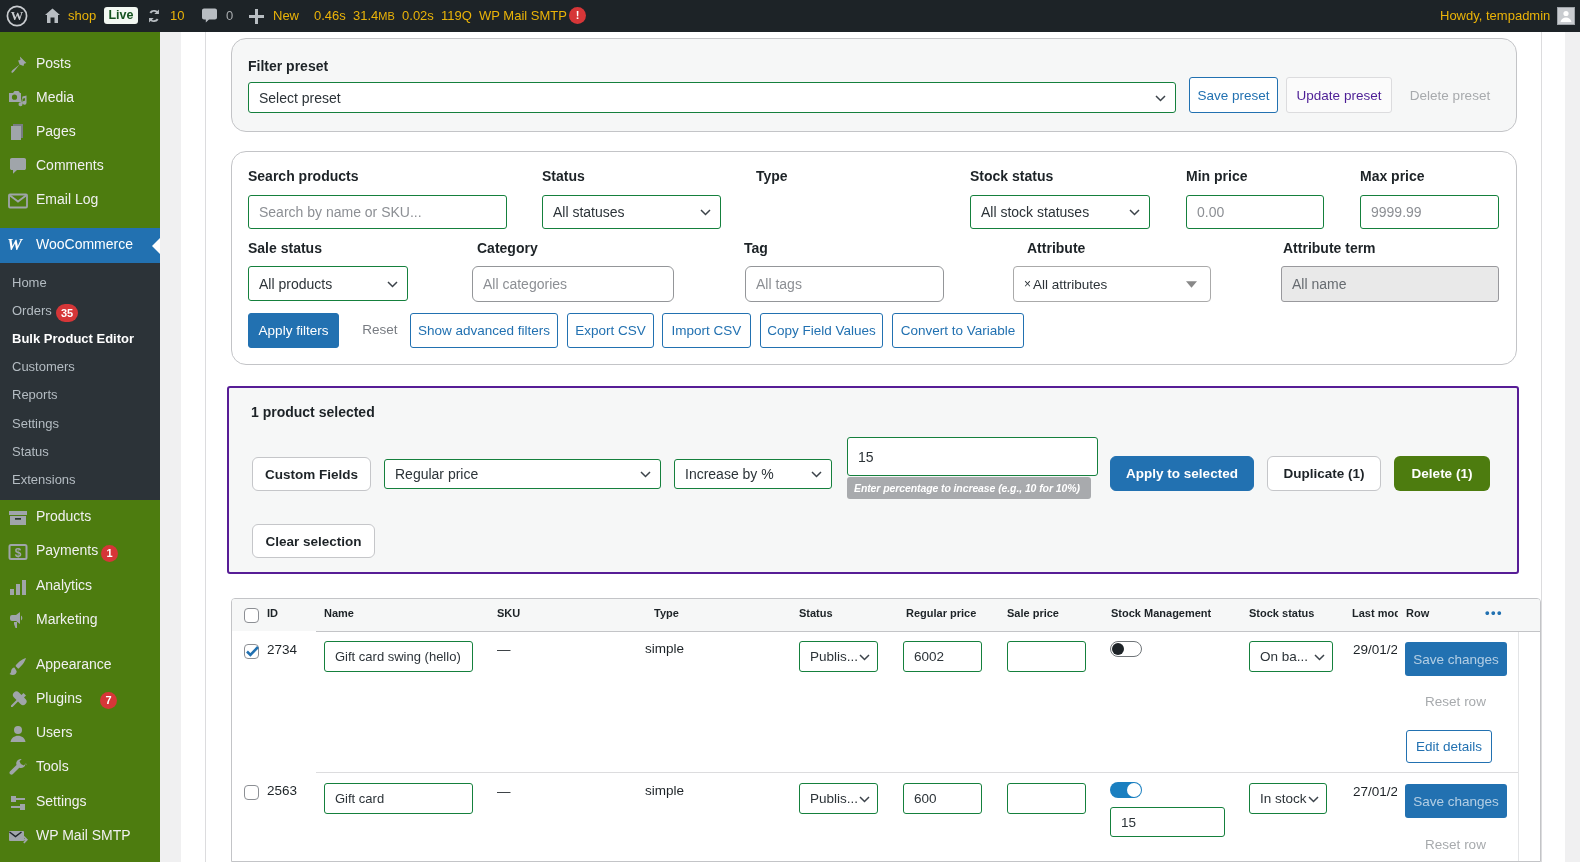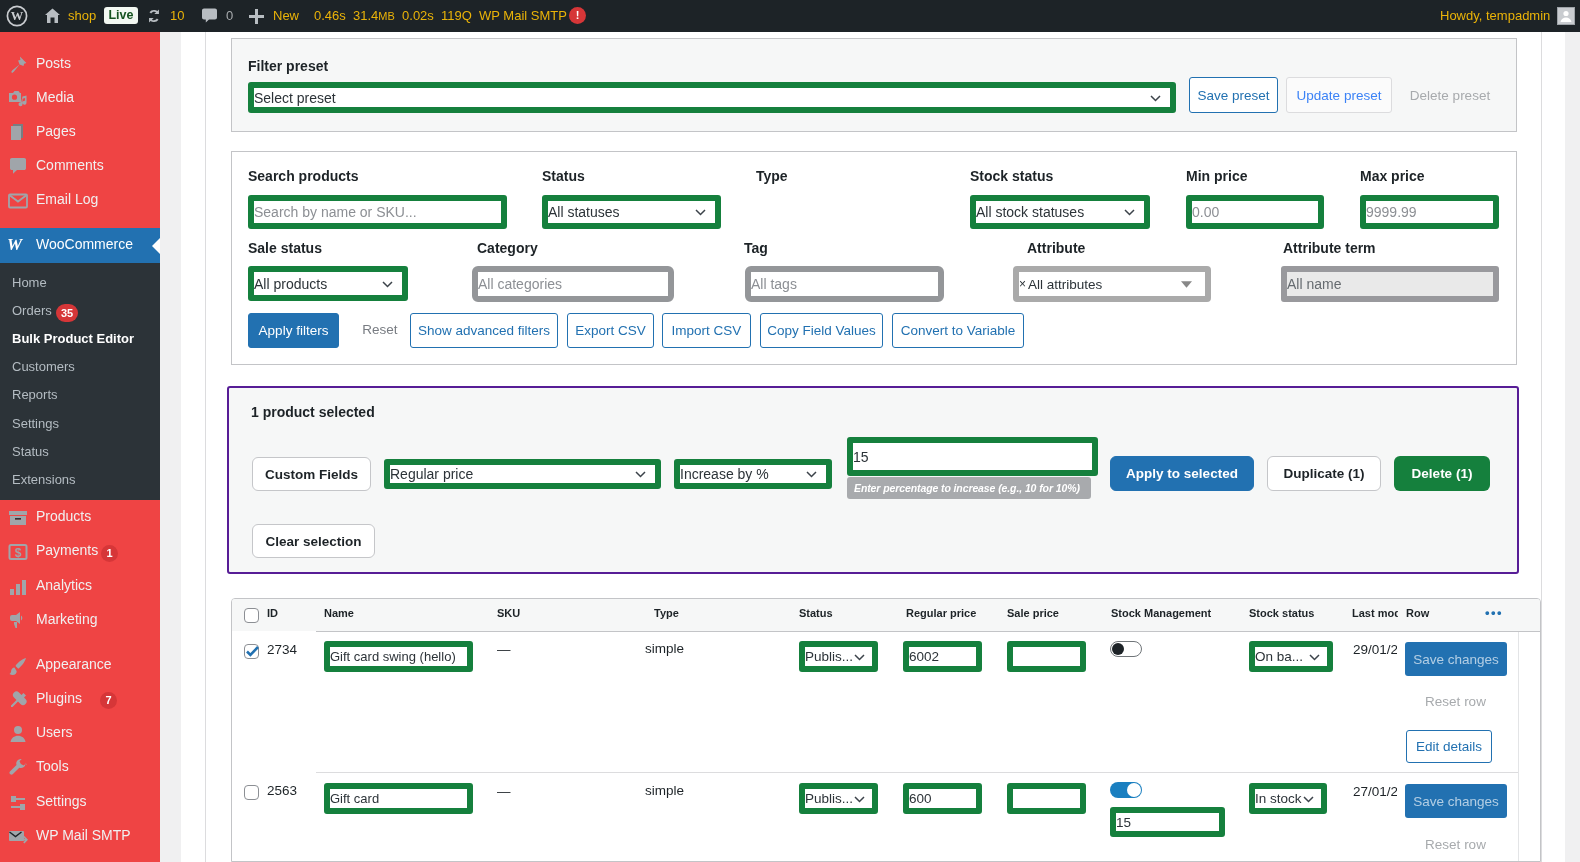--- a/index.html
+++ b/index.html
@@ -1,37 +1,37 @@
 <!DOCTYPE html>
 <html><head>
 <meta charset="utf-8">
 <style>
 *{margin:0;padding:0;box-sizing:border-box}
 html,body{width:1580px;height:862px;overflow:hidden}
 body{font-family:"Liberation Sans",sans-serif;background:#fff;position:relative;color:#1d2327;font-size:13px}
 .abs{position:absolute}
 #bar{position:absolute;left:0;top:0;width:1580px;height:32px;background:#1d2327;color:#f0f0f1}
-#side{position:absolute;left:0;top:32px;width:160px;height:830px;background:#ef4444}
+#side{position:absolute;left:0;top:32px;width:160px;height:830px;background:#4d7c0f}
 .strip{position:absolute;background:#f0f0f1}
 .vline{position:absolute;width:1px;background:#dcdcde}
 .bartxt{position:absolute;top:0;height:32px;line-height:32px;font-size:13px;color:#eab308;white-space:nowrap}
 .bargray{color:#a7aaad}
 .mi{position:absolute;left:36px;font-size:14px;color:#f0f0f1;white-space:nowrap}
 .mico{position:absolute;left:8px;width:20px;height:20px}
 .smi{position:absolute;left:12px;font-size:13px;color:#b4bcc2;white-space:nowrap}
 .badge{position:absolute;background:#d63638;color:#fff;font-size:11px;font-weight:bold;border-radius:9px;text-align:center}
-.panel{position:absolute;border:1px solid #c3c4c7;border-radius:0}
+.panel{position:absolute;border:1px solid #c3c4c7;border-radius:15px}
 .lbl{position:absolute;font-size:14px;font-weight:bold;color:#1d2327;white-space:nowrap}
-.sel,.inp{position:absolute;background:#fff;border:6px solid #15803d;border-radius:3px;font-size:14px;color:#2c3338;line-height:normal;display:flex;align-items:center;white-space:nowrap}
+.sel,.inp{position:absolute;background:#fff;border:1px solid #15803d;border-radius:3px;font-size:14px;color:#2c3338;line-height:normal;display:flex;align-items:center;padding-left:10px;white-space:nowrap}
 .ph{color:#8c8f94}
 .caret{position:absolute;right:9px;top:50%;margin-top:-3px;width:11px;height:7px}
 .btn{position:absolute;display:flex;align-items:center;justify-content:center;font-size:13.5px;border-radius:3px;white-space:nowrap;cursor:default}
 .btn-out{background:#fff;border:1px solid #2271b1;color:#2271b1}
 .btn-pri{background:#2271b1;border:1px solid #2271b1;color:#fff}
-.btn-dis{background:#f6f7f7;border:1px solid #dcdcde;color:#3b82f6}
+.btn-dis{background:#f6f7f7;border:1px solid #dcdcde;color:#4c1d95}
 .btn-w{background:#fff;border:1px solid #c5c6c9;color:#1d2327;border-radius:6px;font-weight:bold;font-size:13.5px}
 .gtxt{position:absolute;color:#787c82;font-size:13.5px;white-space:nowrap}
 .cb{position:absolute;width:15px;height:15px;background:#fff;border:1px solid #8c8f94;border-radius:4px}
 .hdr{position:absolute;font-size:11px;font-weight:bold;color:#1d2327;white-space:nowrap}
 .cellt{position:absolute;font-size:13.5px;color:#1d2327;white-space:nowrap}
 svg{display:block}
 </style>
 </head>
 <body>
 <div class="panel" style="left:231px;top:38px;width:1286px;height:94px;background:#f6f7f7">
@@ -108,21 +108,21 @@
         <path d="M1 1l4.5 4.5L10 1" fill="none" stroke="#3c434a" stroke-width="1.5"></path>
       </svg></div>
  <div class="sel" style="left:445px;top:71px;width:158px;height:30px">Increase by %
    <svg class="caret" viewBox="0 0 11 7">
         <path d="M1 1l4.5 4.5L10 1" fill="none" stroke="#3c434a" stroke-width="1.5"></path>
       </svg></div>
  <div class="inp" style="left:618px;top:49px;width:251px;height:39px">15</div>
  <div class="abs" style="left:618px;top:89px;width:244px;height:22px;background:#a8aaad;border-radius:3px;color:#fff;font-size:10.5px;font-style:italic;font-weight:bold;line-height:22px;padding-left:7px;letter-spacing:-0.1px;white-space:nowrap">Enter percentage to increase (e.g., 10 for 10%)</div>
  <div class="btn btn-pri" style="left:881px;top:68px;width:144px;height:35px;border-radius:6px;font-weight:bold">Apply to selected</div>
  <div class="btn btn-w" style="left:1038px;top:68px;width:114px;height:35px">Duplicate (1)</div>
- <div class="btn" style="left:1165px;top:68px;width:96px;height:35px;background:#15803d;color:#fff;border-radius:6px;font-weight:bold">Delete (1)</div>
+ <div class="btn" style="left:1165px;top:68px;width:96px;height:35px;background:#4d7c0f;color:#fff;border-radius:6px;font-weight:bold">Delete (1)</div>
  <div class="btn btn-w" style="left:23px;top:136px;width:123px;height:34px">Clear selection</div>
 </div>
 
 <div class="panel" style="left:231px;top:598px;width:1310px;height:264px;border-radius:4px 4px 0 0;background:#fff;overflow:hidden">
  <div class="abs" style="left:0;top:0;width:1308px;height:32px;background:#f6f7f7"></div>
  <div class="abs" style="left:84px;top:32px;width:1224px;height:1px;background:#c3c4c7"></div>
  <div class="cb" style="left:12px;top:9px"></div>
  <div class="hdr" style="left:35px;top:8px">ID</div>
  <div class="hdr" style="left:92px;top:8px">Name</div>
  <div class="hdr" style="left:265px;top:8px">SKU</div>

